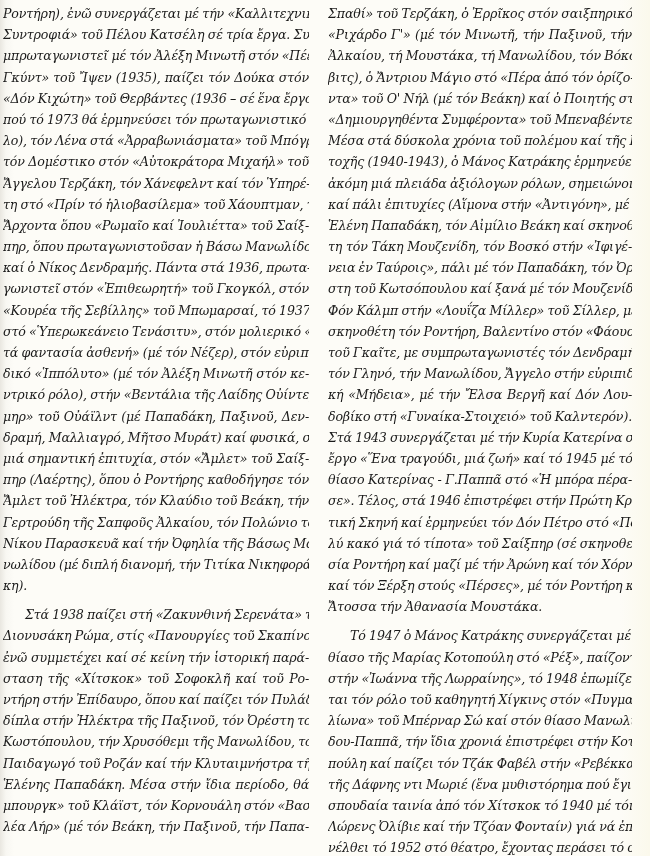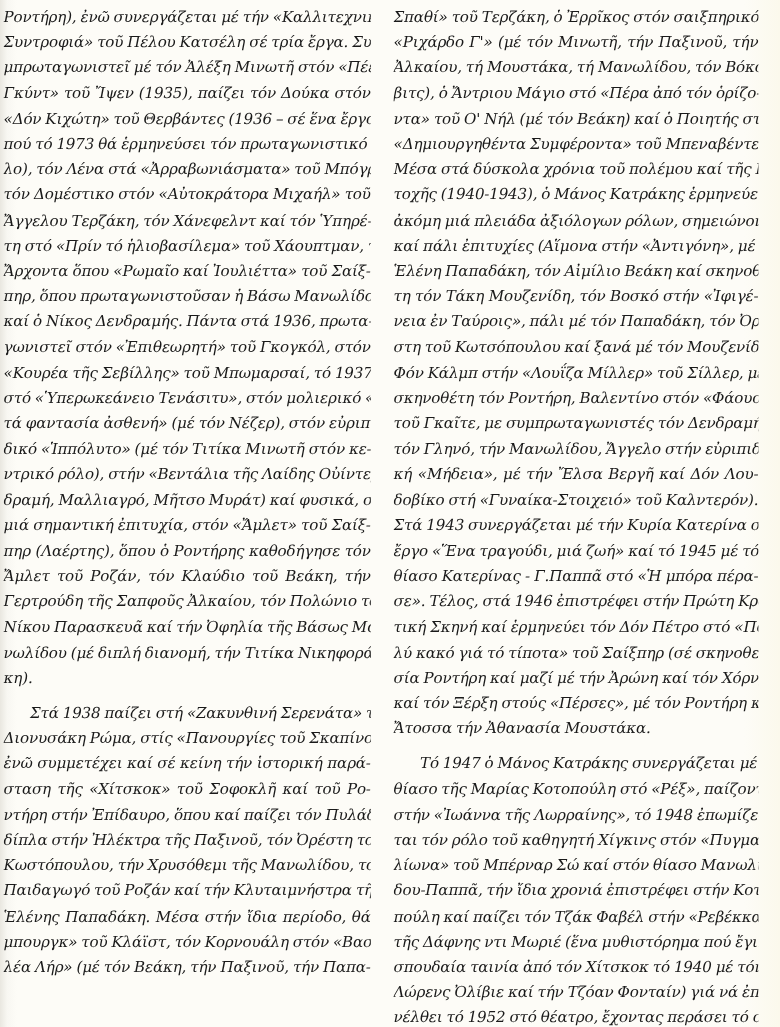--- a/index.html
+++ b/index.html
@@ -73,26 +73,27 @@
     <span class="line">τόν Δομέστικο στόν «Αὐτοκράτορα Μιχαήλ» τοῦ</span>
     <span class="line">Ἄγγελου Τερζάκη, τόν Χάνεφελντ καί τόν Ὑπηρέ-</span>
     <span class="line">τη στό «Πρίν τό ἡλιοβασίλεμα» τοῦ Χάουπτμαν, τόν</span>
     <span class="line">Ἄρχοντα ὅπου «Ρωμαῖο καί Ἰουλιέττα» τοῦ Σαίξ-</span>
     <span class="line">πηρ, ὅπου πρωταγωνιστοῦσαν ἡ Βάσω Μανωλίδου</span>
     <span class="line">καί ὁ Νίκος Δενδραμής. Πάντα στά 1936, πρωτα-</span>
     <span class="line">γωνιστεῖ στόν «Ἐπιθεωρητή» τοῦ Γκογκόλ, στόν</span>
     <span class="line">«Κουρέα τῆς Σεβίλλης» τοῦ Μπωμαρσαί, τό 1937</span>
     <span class="line">στό «Ὑπερωκεάνειο Τενάσιτυ», στόν μολιερικό «Κα-</span>
     <span class="line">τά φαντασία ἀσθενή» (μέ τόν Νέζερ), στόν εὐριπι-</span>
-    <span class="line">δικό «Ἱππόλυτο» (μέ τόν Τιτίκα Μινωτῆ στόν κε-</span>
+    <span class="line">δικό «Ἱππόλυτο» (μέ τόν Ἀλέξη Μινωτῆ στόν κε-</span>
     <span class="line">ντρικό ρόλο), στήν «Βεντάλια τῆς Λαίδης Οὐίντερ-</span>
+    <span class="line">μηρ» τοῦ Οὐάϊλντ (μέ Παπαδάκη, Παξινοῦ, Δεν-</span>
     <span class="line">δραμή, Μαλλιαγρό, Μῆτσο Μυράτ) καί φυσικά, σέ</span>
     <span class="line">μιά σημαντική ἐπιτυχία, στόν «Ἄμλετ» τοῦ Σαίξ-</span>
     <span class="line">πηρ (Λαέρτης), ὅπου ὁ Ροντήρης καθοδήγησε τόν</span>
-    <span class="line">Ἄμλετ τοῦ Ροζάν, τόν Κλαύδιο τοῦ Βεάκη, τήν</span>
+    <span class="line">Ἄμλετ τοῦ Ἠλέκτρα, τόν Κλαύδιο τοῦ Βεάκη, τήν</span>
     <span class="line">Γερτρούδη τῆς Σαπφοῦς Ἀλκαίου, τόν Πολώνιο τοῦ</span>
     <span class="line">Νίκου Παρασκευᾶ καί τήν Ὀφηλία τῆς Βάσως Μα-</span>
     <span class="line">νωλίδου (μέ διπλή διανομή, τήν Τιτίκα Νικηφορά-</span>
     <span class="line last">κη).</span>
     <span class="gap"></span>
     <span class="line indent">Στά 1938 παίζει στή «Ζακυνθινή Σερενάτα» τοῦ</span>
     <span class="line">Διονυσάκη Ρώμα, στίς «Πανουργίες τοῦ Σκαπίνου»,</span>
     <span class="line">ἐνῶ συμμετέχει καί σέ κείνη τήν ἱστορική παρά-</span>
     <span class="line">σταση τῆς «Χίτσκοκ» τοῦ Σοφοκλῆ καί τοῦ Ρο-</span>
     <span class="line">ντήρη στήν Ἐπίδαυρο, ὅπου καί παίζει τόν Πυλάδη,</span>

